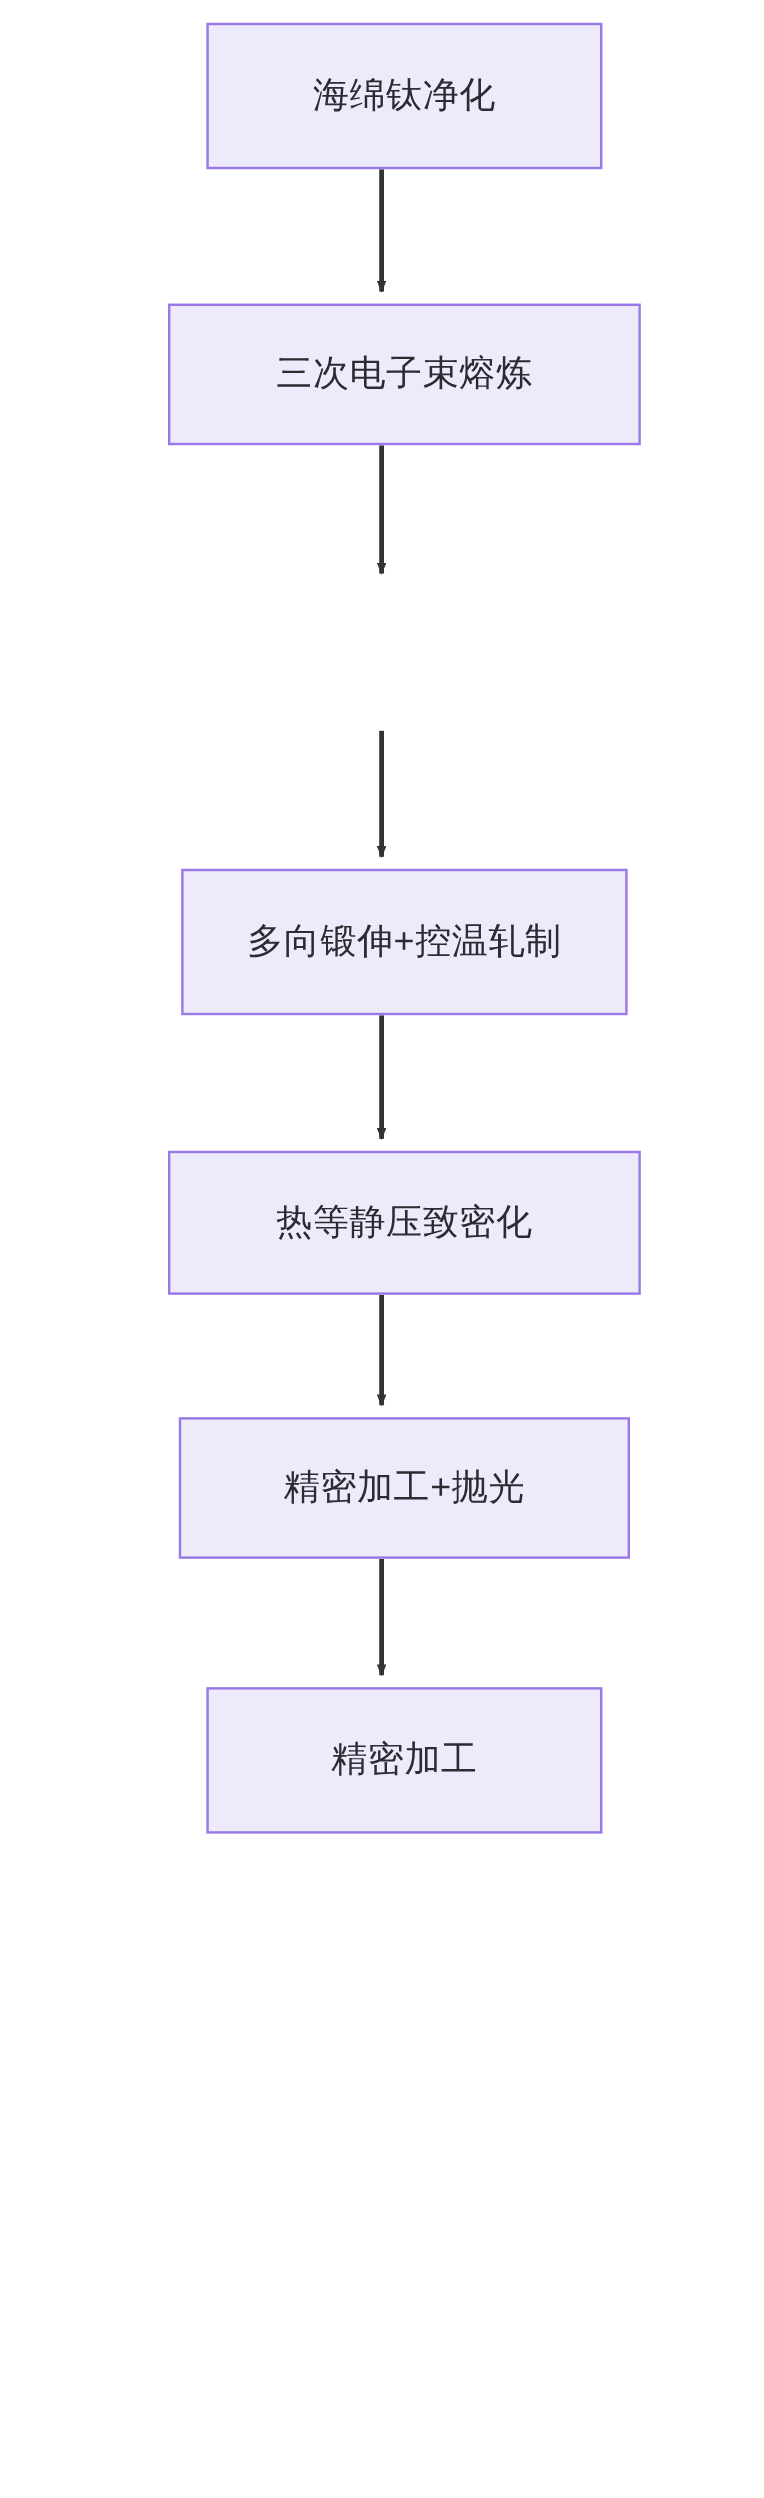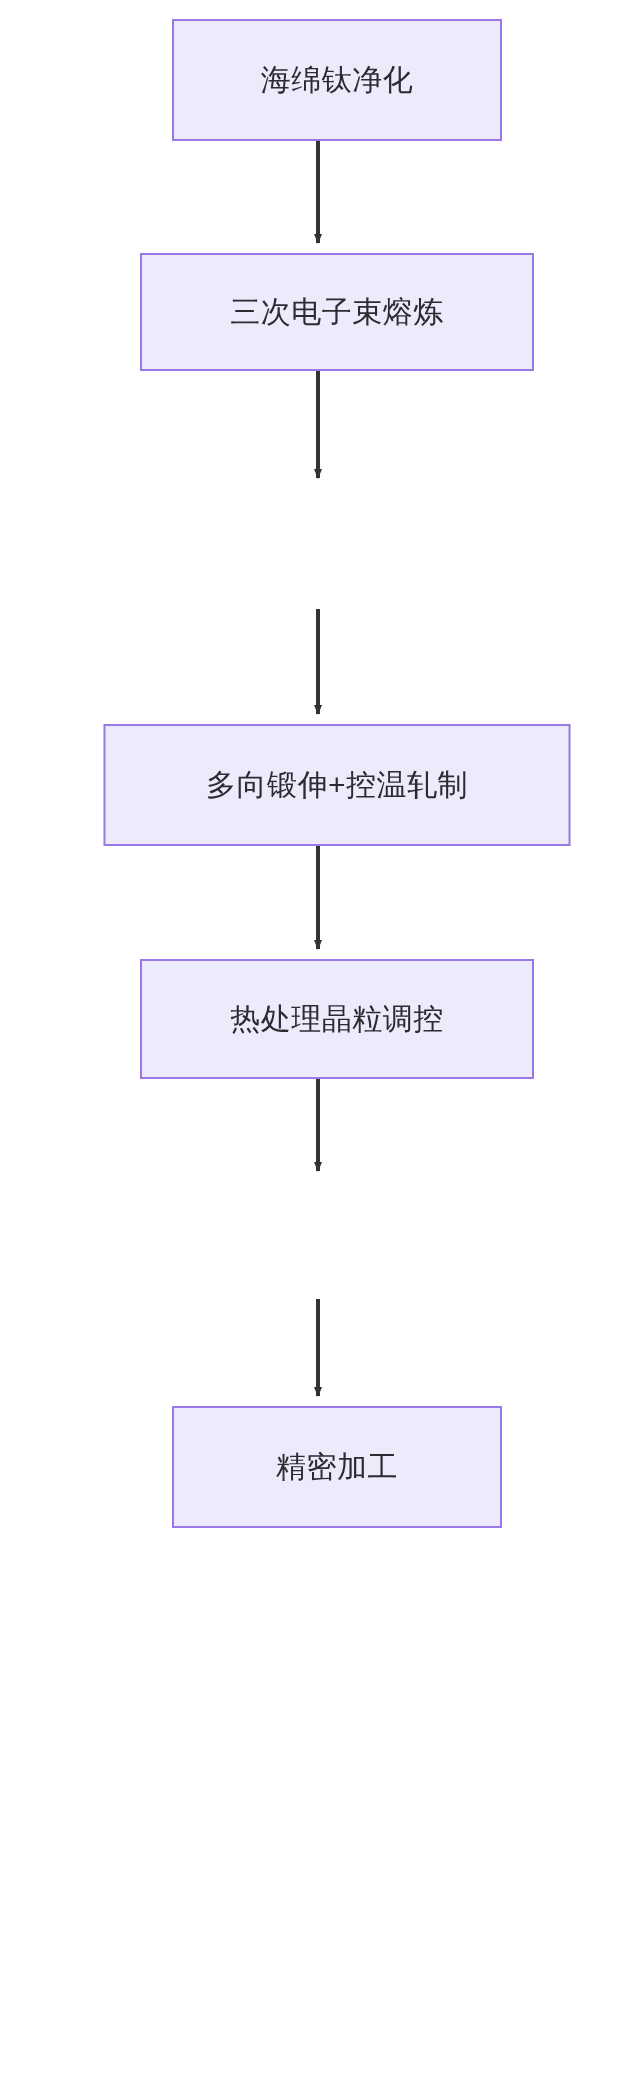--- a/index.html
+++ b/index.html
@@ -82,26 +82,29 @@
 
   <div class="node" style="width: 330px; height: 122px; top: 19px; left: 318px; transform: translateX(-50%); background: rgb(236, 234, 251); border-color: rgb(155, 120, 232);">
     <span class="node-label" style="color: rgb(43, 43, 50);">海绵钛净化</span>
   </div>
 
   <div class="node" style="width: 394px; height: 118px; top: 253px; left: 318px; transform: translateX(-50%); background: rgb(236, 234, 251); border-color: rgb(155, 120, 232);">
     <span class="node-label" style="color: rgb(43, 43, 50);">三次电子束熔炼</span>
   </div>
 
 
-  <div class="node" style="width: 467px; height: 122px; top: 724px; left: 318px; transform: translateX(-50%); background: rgb(236, 234, 251); border-color: rgb(155, 120, 232);">
+  <div class="node" style="width: 372px; height: 122px; top: 724px; left: 318px; transform: translateX(-50%); background: rgb(236, 234, 251); border-color: rgb(155, 120, 232);">
     <span class="node-label" style="color: rgb(43, 43, 50);">多向锻伸+控温轧制</span>
   </div>
 
   <div class="node" style="width: 394px; height: 120px; top: 959px; left: 318px; transform: translateX(-50%); background: rgb(236, 234, 251); border-color: rgb(155, 120, 232);">
-    <span class="node-label" style="color: rgb(43, 43, 50);">热处理晶粒调控</span>
+    <span class="node-label" style="color: rgb(43, 43, 50);">热等静压致密化</span>
   </div>
 
+  <div class="node" style="width: 376px; height: 118px; top: 1181px; left: 318px; transform: translateX(-50%); background: rgb(236, 234, 251); border-color: rgb(155, 120, 232);">
+    <span class="node-label" style="color: rgb(43, 43, 50);">精密加工+抛光</span>
+  </div>
 
   <div class="node" style="width: 330px; height: 122px; top: 1406px; left: 318px; transform: translateX(-50%); background: rgb(236, 234, 251); border-color: rgb(155, 120, 232);">
     <span class="node-label" style="color: rgb(43, 43, 50);">精密加工</span>
   </div>
 
 </div>
 
 </body></html>

